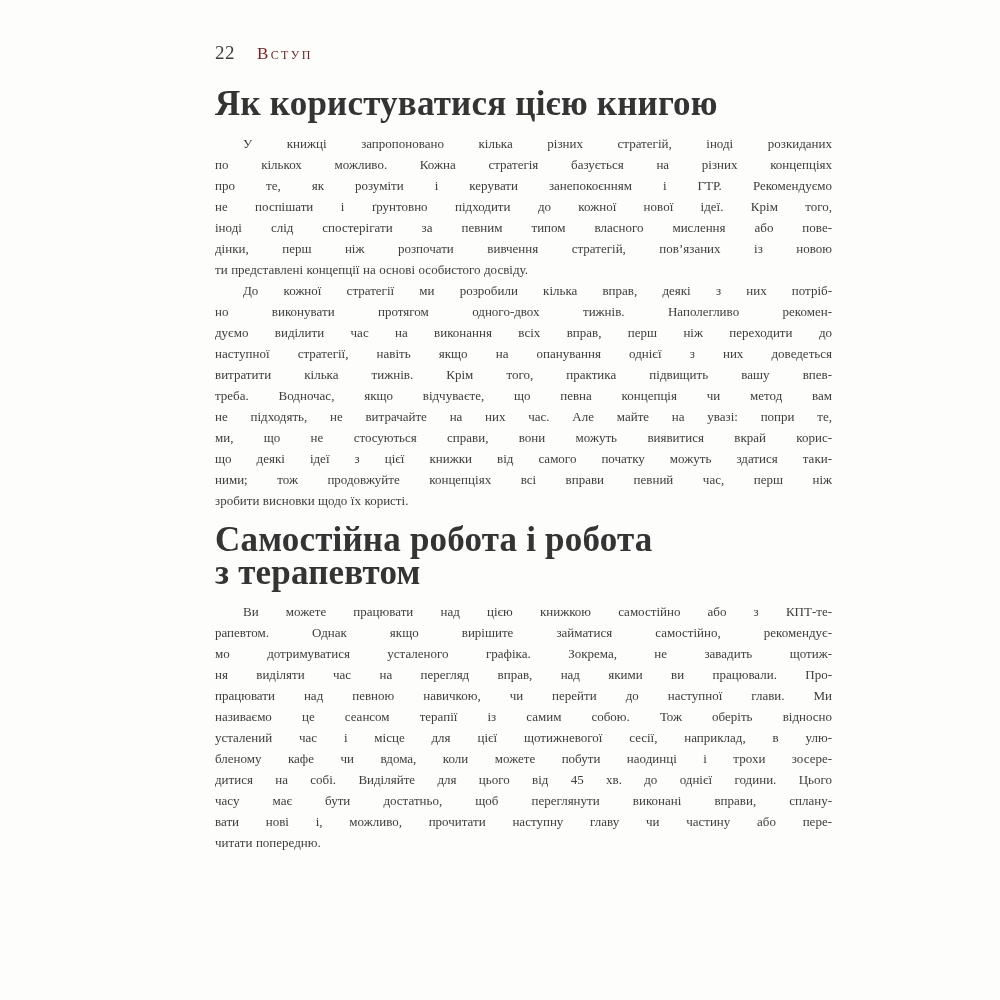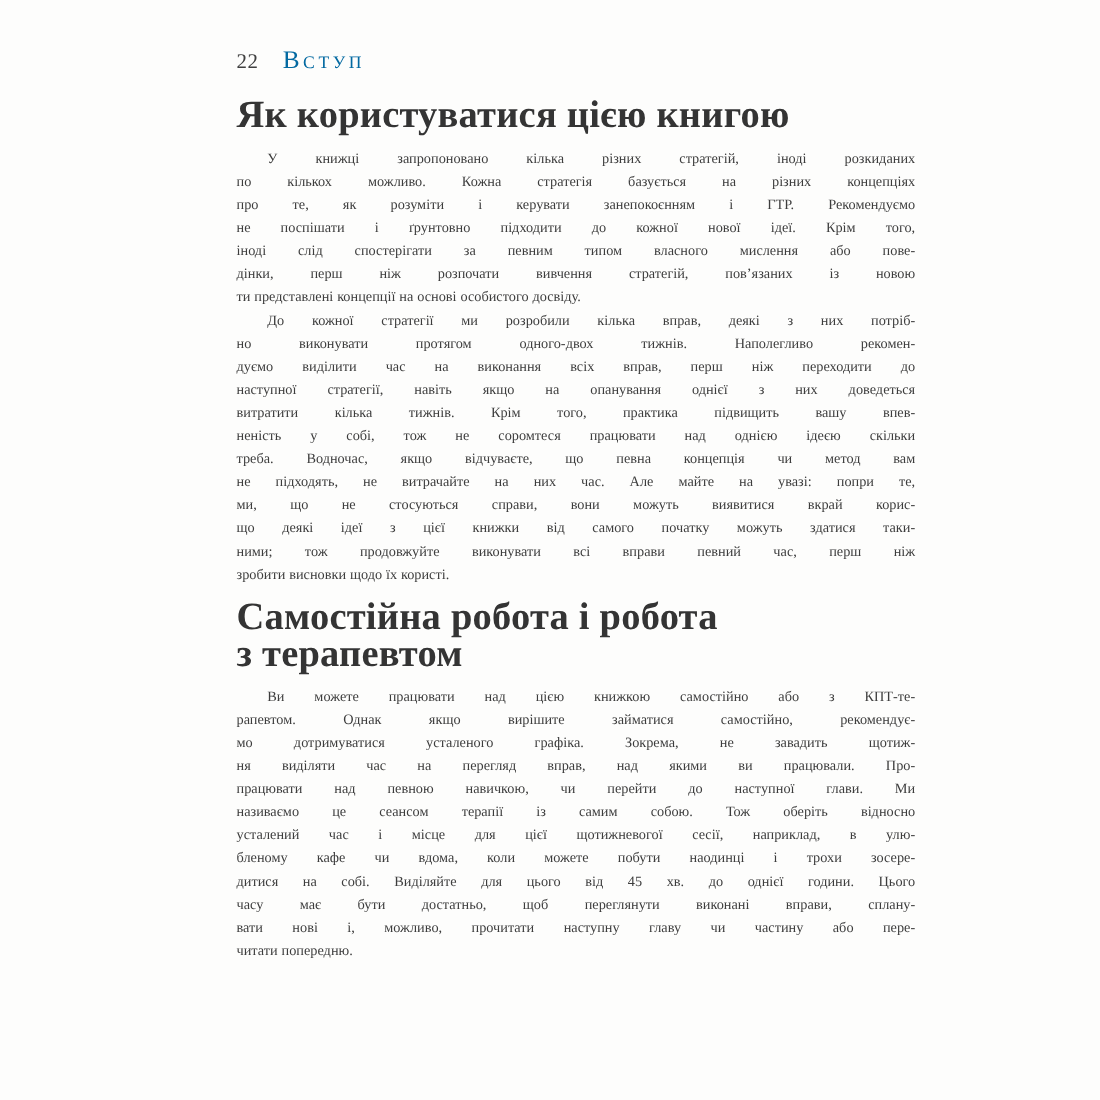--- a/index.html
+++ b/index.html
@@ -23,23 +23,23 @@
     gap: 22px;
     height: 22px;
     color: #3f3f3f;
   }
   .page-number {
     font-size: 19px;
     letter-spacing: 0.5px;
   }
   .running-title {
     font-variant: small-caps;
-    font-size: 23px;
+    font-size: 17px;
     letter-spacing: 0.14em;
-    color: #0369a1;
+    color: #7f1d1d;
   }
   .section-heading {
     font-weight: bold;
     font-size: 35px;
     line-height: 33px;
     color: #343434;
     margin: 23px 0 13px 0;
     letter-spacing: 0.2px;
   }
   .section-heading .h-line { display: block; }
@@ -74,26 +74,25 @@
         <div class="jline">іноді слід спостерігати за певним типом власного мислення або пове-</div>
         <div class="jline">дінки, перш ніж розпочати вивчення стратегій, пов’язаних із новою</div>
         <div class="jline last">ти представлені концепції на основі особистого досвіду.</div>
       </div>
       <div class="para">
         <div class="jline first">До кожної стратегії ми розробили кілька вправ, деякі з них потріб-</div>
         <div class="jline">но виконувати протягом одного-двох тижнів. Наполегливо рекомен-</div>
         <div class="jline">дуємо виділити час на виконання всіх вправ, перш ніж переходити до</div>
         <div class="jline">наступної стратегії, навіть якщо на опанування однієї з них доведеться</div>
         <div class="jline">витратити кілька тижнів. Крім того, практика підвищить вашу впев-</div>
-        <div class="jline">неність у собі, тож не соромтеся працювати над однією ідеєю скільки</div>
         <div class="jline">треба. Водночас, якщо відчуваєте, що певна концепція чи метод вам</div>
         <div class="jline">не підходять, не витрачайте на них час. Але майте на увазі: попри те,</div>
         <div class="jline">ми, що не стосуються справи, вони можуть виявитися вкрай корис-</div>
         <div class="jline">що деякі ідеї з цієї книжки від самого початку можуть здатися таки-</div>
-        <div class="jline">ними; тож продовжуйте виконувати всі вправи певний час, перш ніж</div>
+        <div class="jline">ними; тож продовжуйте концепціях всі вправи певний час, перш ніж</div>
         <div class="jline last">зробити висновки щодо їх користі.</div>
       </div>
       <div class="section-heading second">
         <span class="h-line">Самостійна робота і робота</span>
         <span class="h-line">з терапевтом</span>
       </div>
       <div class="para">
         <div class="jline first">Ви можете працювати над цією книжкою самостійно або з КПТ-те-</div>
         <div class="jline">рапевтом. Однак якщо вирішите займатися самостійно, рекомендує-</div>
         <div class="jline">мо дотримуватися усталеного графіка. Зокрема, не завадить щотиж-</div>

